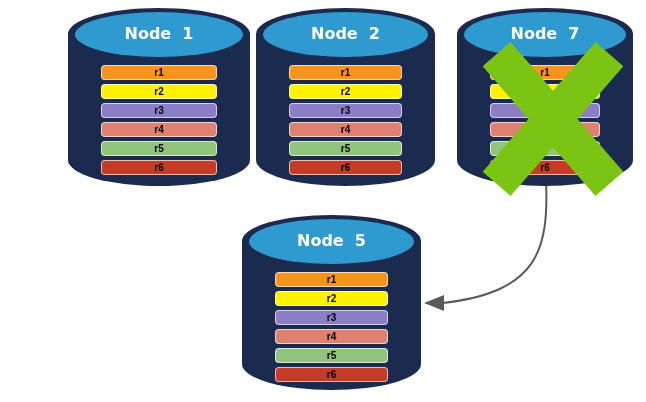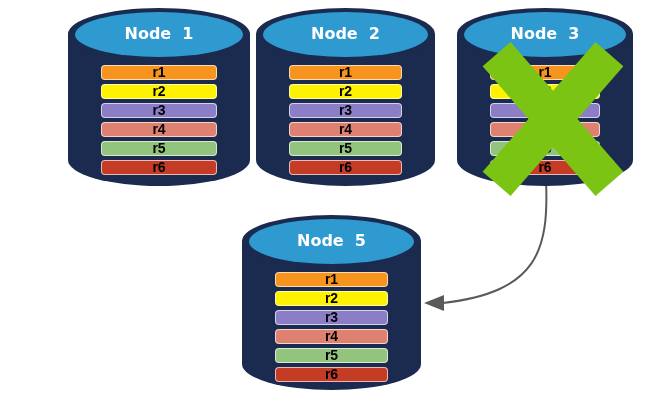--- a/index.html
+++ b/index.html
@@ -77,21 +77,21 @@
     border-radius: 4px;
     border: 1px solid rgba(255,255,255,0.65);
     box-sizing: border-box;
     display: flex;
     align-items: center;
     justify-content: center;
   }
   .bar span {
     color: #000000;
     font-weight: bold;
-    font-size: 14px;
+    font-size: 10px;
     line-height: 13px;
   }
   .fail-x {
     position: absolute;
     left: 38px; top: 45px;
     width: 115px;
     height: 132px;
     z-index: 5;
   }
   .fail-x .arm {
@@ -170,21 +170,21 @@
           <span>r6</span>
         </div>
     </div>
   </div>
 
   <div class="node" style="left:457px; top:8px; width:176px; height:178px;">
     <div class="cyl-bottom"></div>
     <div class="cyl-body"></div>
     <div class="cyl-rim"></div>
     <div class="cyl-top">
-      <span class="node-title">Node  3</span>
+      <span class="node-title">Node  7</span>
     </div>
     <div class="bars">
       <div class="bar" style="background-color: rgb(247, 148, 30);">
           <span>r1</span>
         </div>
       <div class="bar" style="background-color: rgb(255, 242, 0);">
           <span>r2</span>
         </div>
       <div class="bar" style="background-color: rgb(140, 126, 198);">
           <span>r3</span>

